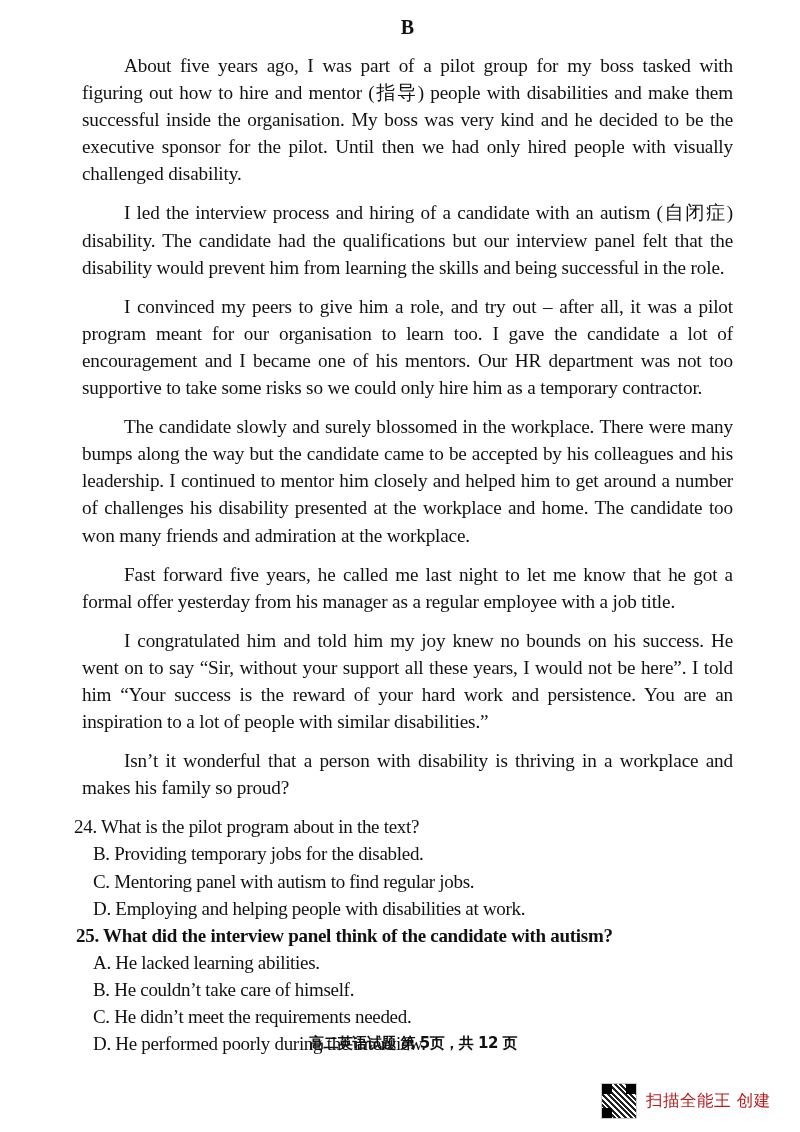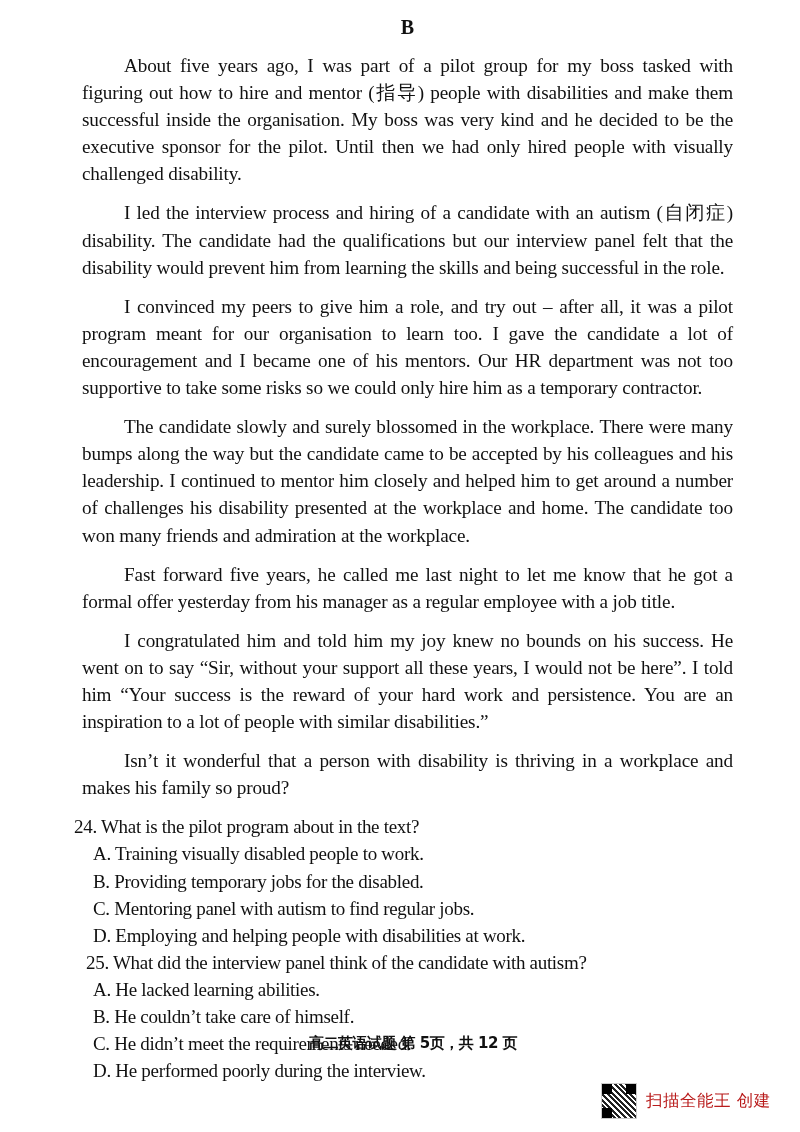--- a/index.html
+++ b/index.html
@@ -14,21 +14,21 @@
     margin-top: 14px; height: 26px; line-height: 26px;
   }
   .para {
     font-size: 19.2px; line-height: 27.1px; text-align: justify;
     text-indent: 42px; margin: 12px; letter-spacing: -0.15px;
   }
   .question {
     font-size: 19px; line-height: 27.1px; margin: 0; letter-spacing: -0.3px;
   }
   .q24 { margin-left: 4px; }
-  .q25 { margin-left: 16px; }
+  .q25 { margin-left: 6px; font-weight: bold; }
   .option {
     font-size: 19px; line-height: 27.1px; margin: 0 0 0 23px; letter-spacing: -0.3px;
   }
   .footer {
     position: absolute; top: 1034px; left: 13px; width: 800px; text-align: center;
     font-size: 15px; font-weight: bold; font-family: "DejaVu Sans", sans-serif;
     letter-spacing: -0.5px;
   }
   .watermark {
     position: absolute; left: 601px; top: 1086px; height: 30px;
@@ -60,21 +60,20 @@
     <p class="para">I led the interview process and hiring of a candidate with an autism (自闭症) disability. The candidate had the qualifications but our interview panel felt that the disability would prevent him from learning the skills and being successful in the role.</p>
     <p class="para">I convinced my peers to give him a role, and try out – after all, it was a pilot program meant for our organisation to learn too. I gave the candidate a lot of encouragement and I became one of his mentors. Our HR department was not too supportive to take some risks so we could only hire him as a temporary contractor.</p>
     <p class="para">The candidate slowly and surely blossomed in the workplace. There were many bumps along the way but the candidate came to be accepted by his colleagues and his leadership. I continued to mentor him closely and helped him to get around a number of challenges his disability presented at the workplace and home. The candidate too won many friends and admiration at the workplace.</p>
     <p class="para">Fast forward five years, he called me last night to let me know that he got a formal offer yesterday from his manager as a regular employee with a job title.</p>
     <p class="para">I congratulated him and told him my joy knew no bounds on his success. He went on to say “Sir, without your support all these years, I would not be here”. I told him “Your success is the reward of your hard work and persistence. You are an inspiration to a lot of people with similar disabilities.”</p>
     <p class="para">Isn’t it wonderful that a person with disability is thriving in a workplace and makes his family so proud?</p>
   </div>
 
   <div>
     <p class="question q24">24. What is the pilot program about in the text?</p>
-    <p class="option">A. Training visually disabled people to work.</p>
     <p class="option">B. Providing temporary jobs for the disabled.</p>
     <p class="option">C. Mentoring panel with autism to find regular jobs.</p>
     <p class="option">D. Employing and helping people with disabilities at work.</p>
   </div>
 
   <div>
     <p class="question q25">25. What did the interview panel think of the candidate with autism?</p>
     <p class="option">A. He lacked learning abilities.</p>
     <p class="option">B. He couldn’t take care of himself.</p>
     <p class="option">C. He didn’t meet the requirements needed.</p>

